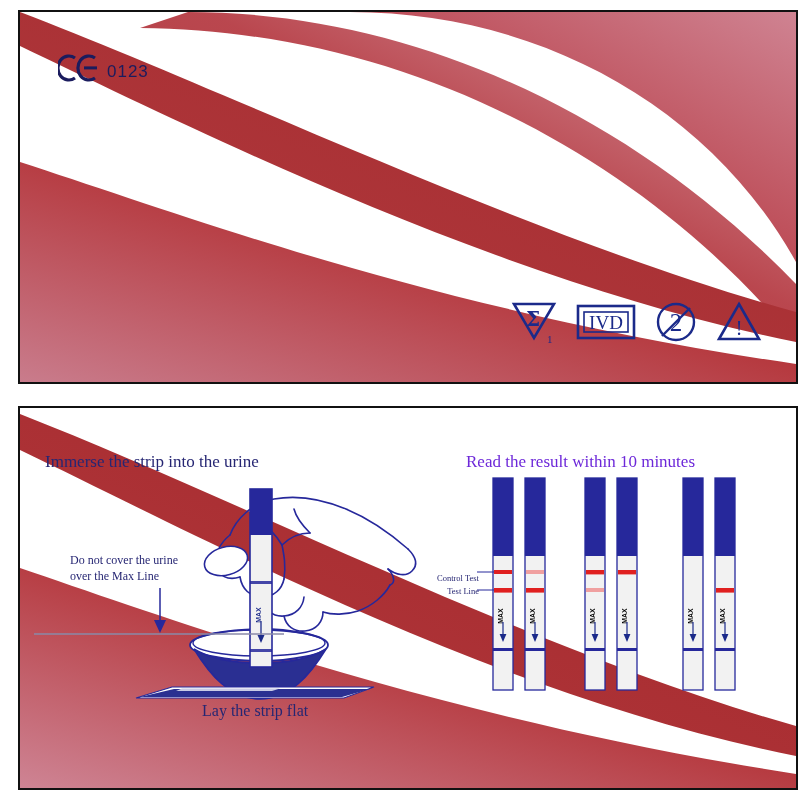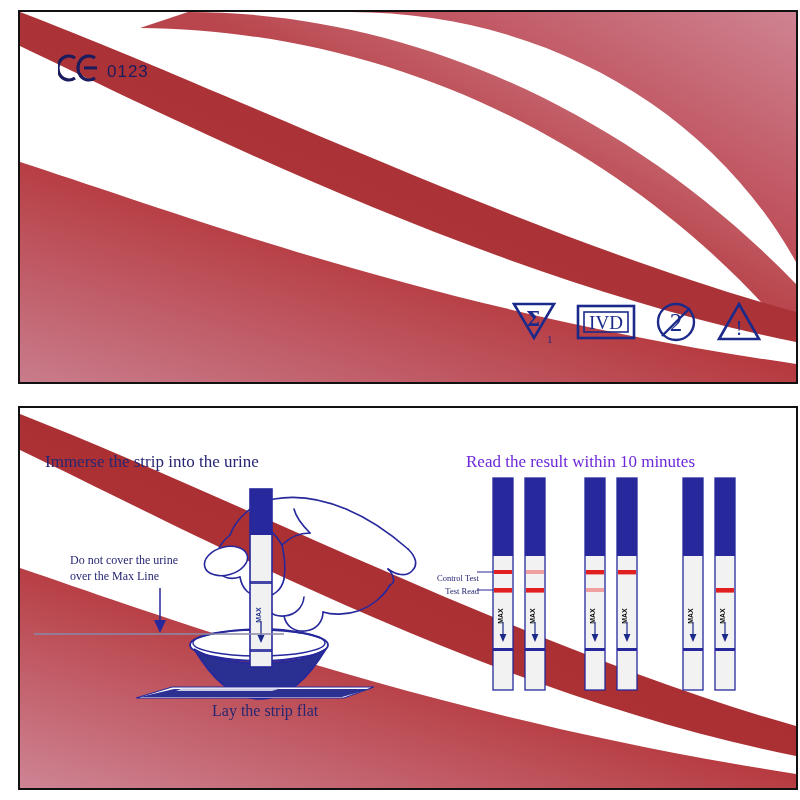--- a/index.html
+++ b/index.html
@@ -23,21 +23,21 @@
 
   .symbol-row{position:absolute;left:500px;top:296px;display:flex;align-items:center;gap:18px;}
   .sym{position:relative;}
 
   
   .head-left{position:absolute;left:45px;top:452px;font-size:17px;color:#262673;white-space:nowrap;}
   .head-right{position:absolute;left:466px;top:452px;font-size:17px;color:#6d28d9;white-space:nowrap;}
 
   .note-maxline{position:absolute;left:70px;top:552px;font-size:12px;color:#262673;line-height:1.35;width:160px;}
 
-  .caption-flat{position:absolute;left:212px;top:702px;font-size:16px;color:#262673;white-space:nowrap;}
+  .caption-flat{position:absolute;left:202px;top:702px;font-size:16px;color:#262673;white-space:nowrap;}
 
   .line-labels{position:absolute;left:417px;top:572px;font-size:8.5px;color:#262673;
      text-align:right;line-height:1.55;width:62px;}
 
   .result-labels{position:absolute;top:703px;left:0;width:800px;height:20px;}
   .result-labels span{position:absolute;font-size:14.5px;color:#262673;}
   #label-positive{left:481px;}
   #label-negative{left:555px;}
   #label-invalid{left:643px;}
 
@@ -264,17 +264,17 @@
 
   <div class="note-maxline">
     <div>Do not cover the urine</div>
     <div>over the Max Line</div>
   </div>
 
   <div class="caption-flat">Lay the strip flat</div>
 
   <div class="line-labels">
     <div>Control Test</div>
-    <div>Test Read</div>
+    <div>Test Line</div>
   </div>
 
 
 </div>
 
 </body></html>

